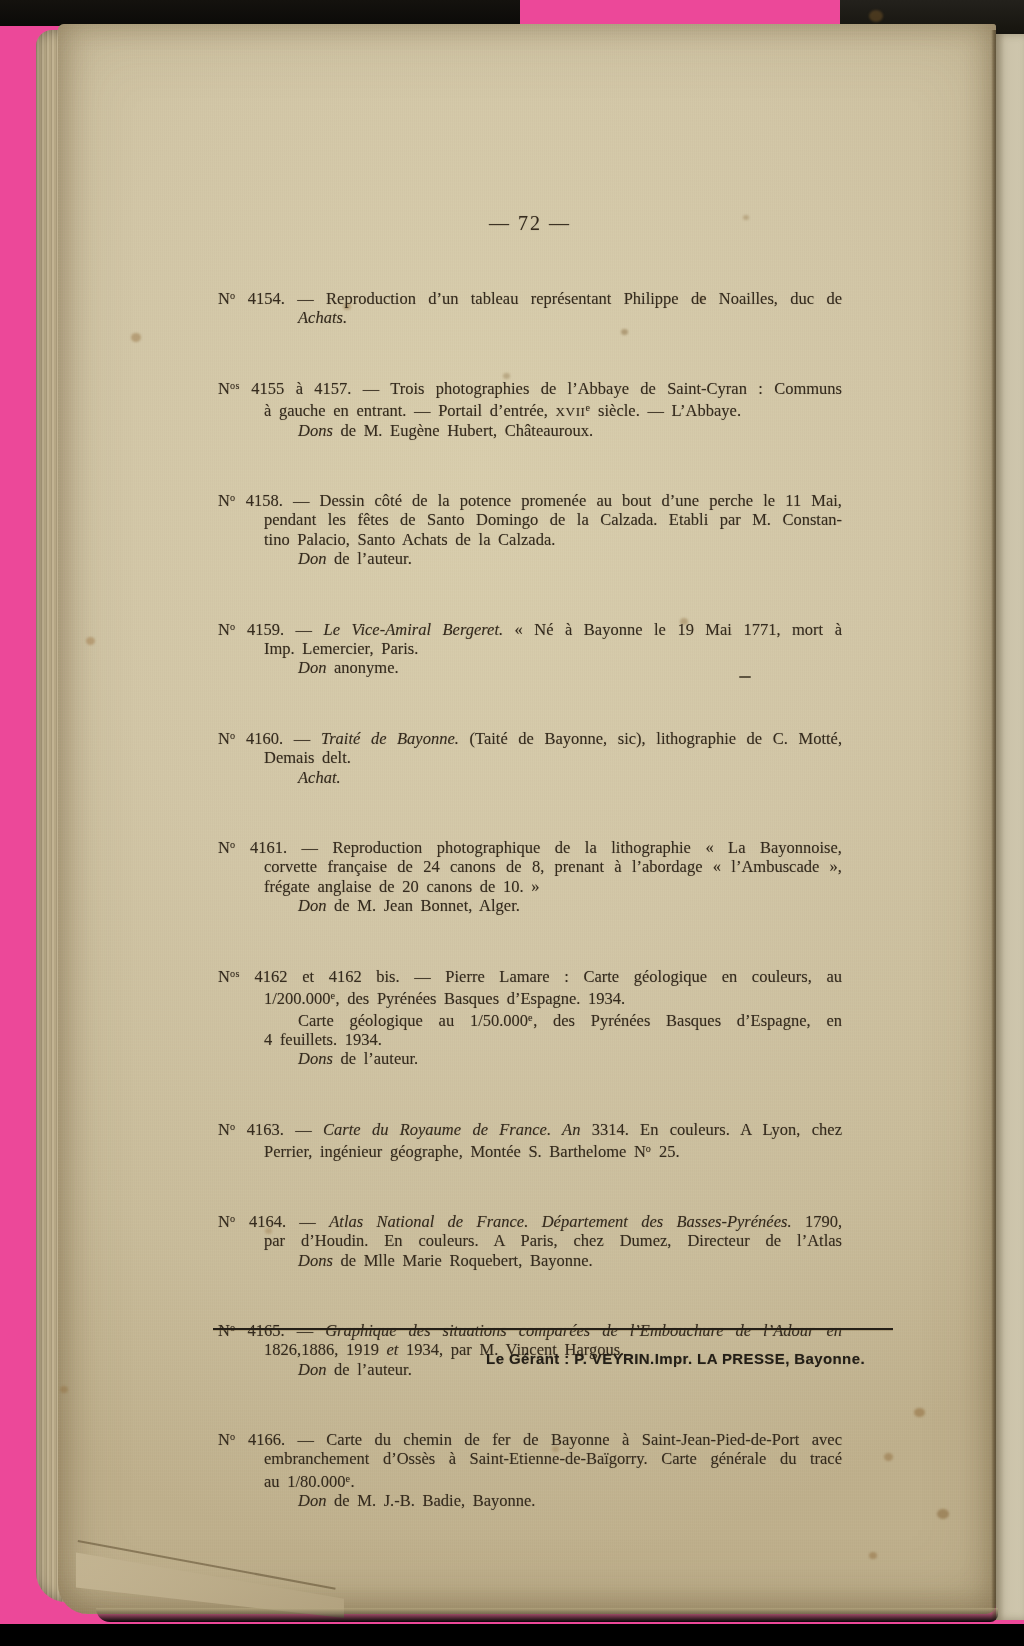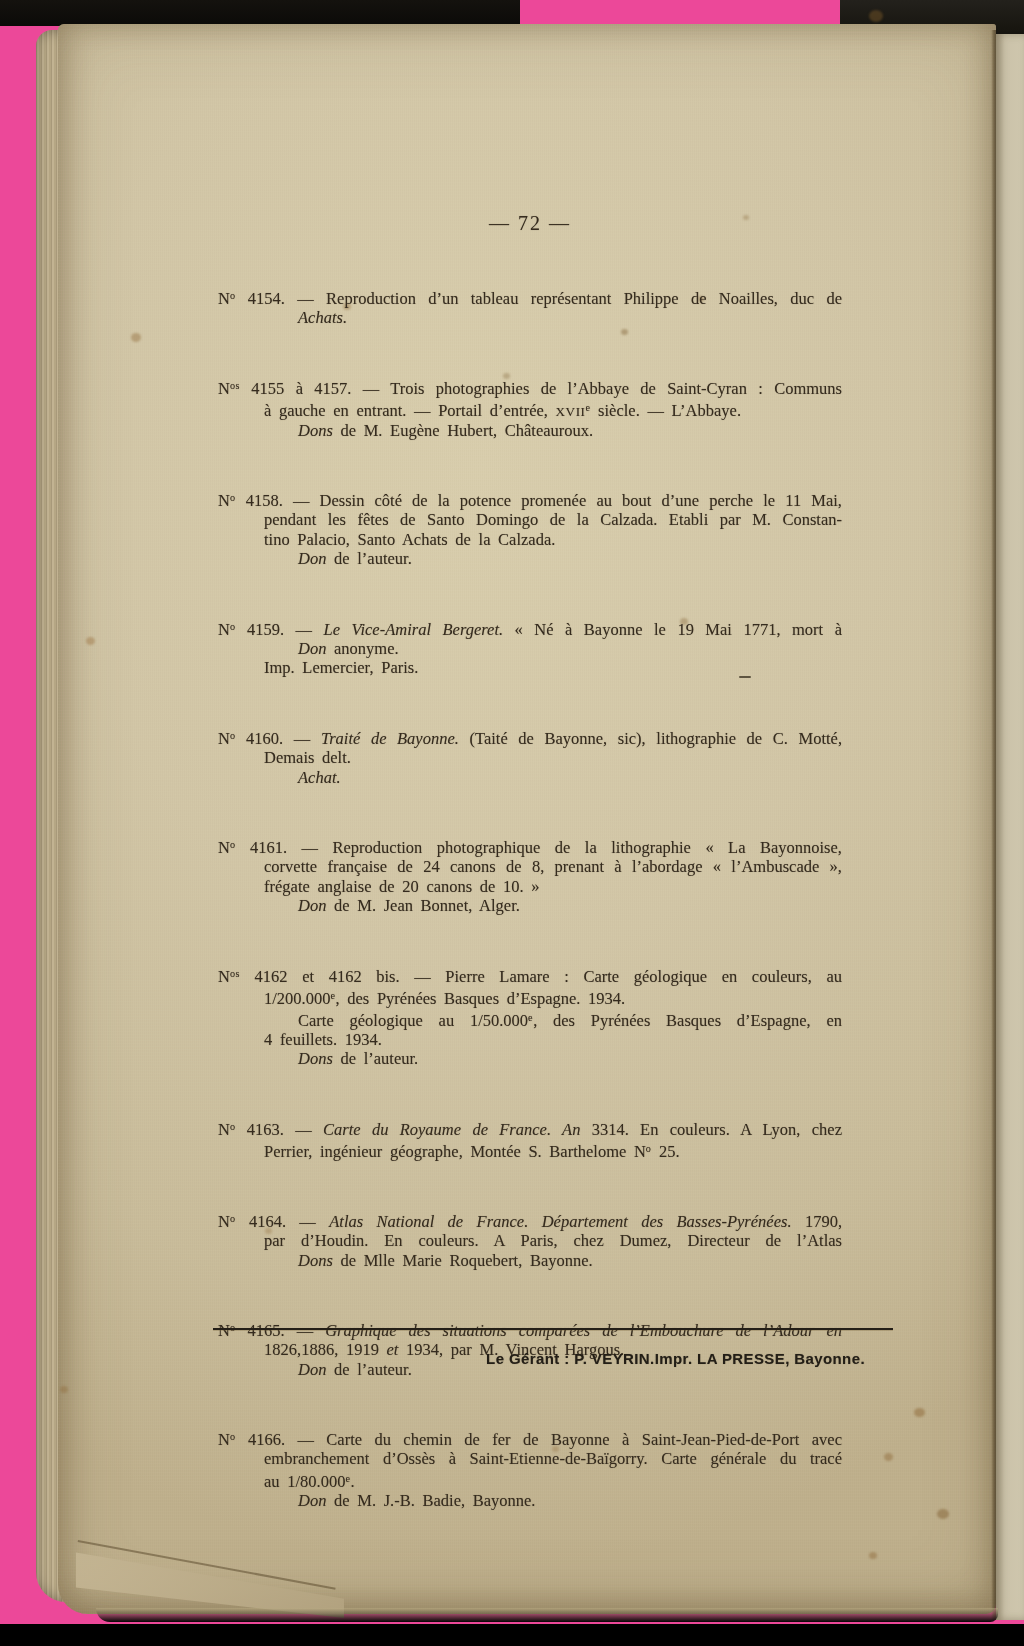--- a/index.html
+++ b/index.html
@@ -111,22 +111,22 @@
           <div class="line ind2"><span class="it">Dons</span><span> de M. Eugène Hubert, Châteauroux.</span></div>
         </div>
         <div class="entry">
           <div class="line ind0 just"><span>N</span><span class="sup">o</span><span> 4158. — Dessin côté de la potence promenée au bout d’une perche le 11 Mai,</span></div>
           <div class="line ind1 just"><span>pendant les fêtes de Santo Domingo de la Calzada. Etabli par M. Constan-</span></div>
           <div class="line ind1"><span>tino Palacio, Santo Achats de la Calzada.</span></div>
           <div class="line ind2"><span class="it">Don</span><span> de l’auteur.</span></div>
         </div>
         <div class="entry">
           <div class="line ind0 just"><span>N</span><span class="sup">o</span><span> 4159. — </span><span class="it">Le Vice-Amiral Bergeret.</span><span> « Né à Bayonne le 19 Mai 1771, mort à</span></div>
+          <div class="line ind1"><span>Imp. Lemercier, Paris.</span></div>
           <div class="line ind2"><span class="it">Don</span><span> anonyme.</span></div>
-          <div class="line ind1"><span>Imp. Lemercier, Paris.</span></div>
         </div>
         <div class="entry">
           <div class="line ind0 just"><span>N</span><span class="sup">o</span><span> 4160. — </span><span class="it">Traité de Bayonne.</span><span> (Taité de Bayonne, sic), lithographie de C. Motté,</span></div>
           <div class="line ind1"><span>Demais delt.</span></div>
           <div class="line ind2"><span class="it">Achat.</span></div>
         </div>
         <div class="entry">
           <div class="line ind0 just"><span>N</span><span class="sup">o</span><span> 4161. — Reproduction photographique de la lithographie « La Bayonnoise,</span></div>
           <div class="line ind1 just"><span>corvette française de 24 canons de 8, prenant à l’abordage « l’Ambuscade »,</span></div>
           <div class="line ind1"><span>frégate anglaise de 20 canons de 10. »</span></div>

